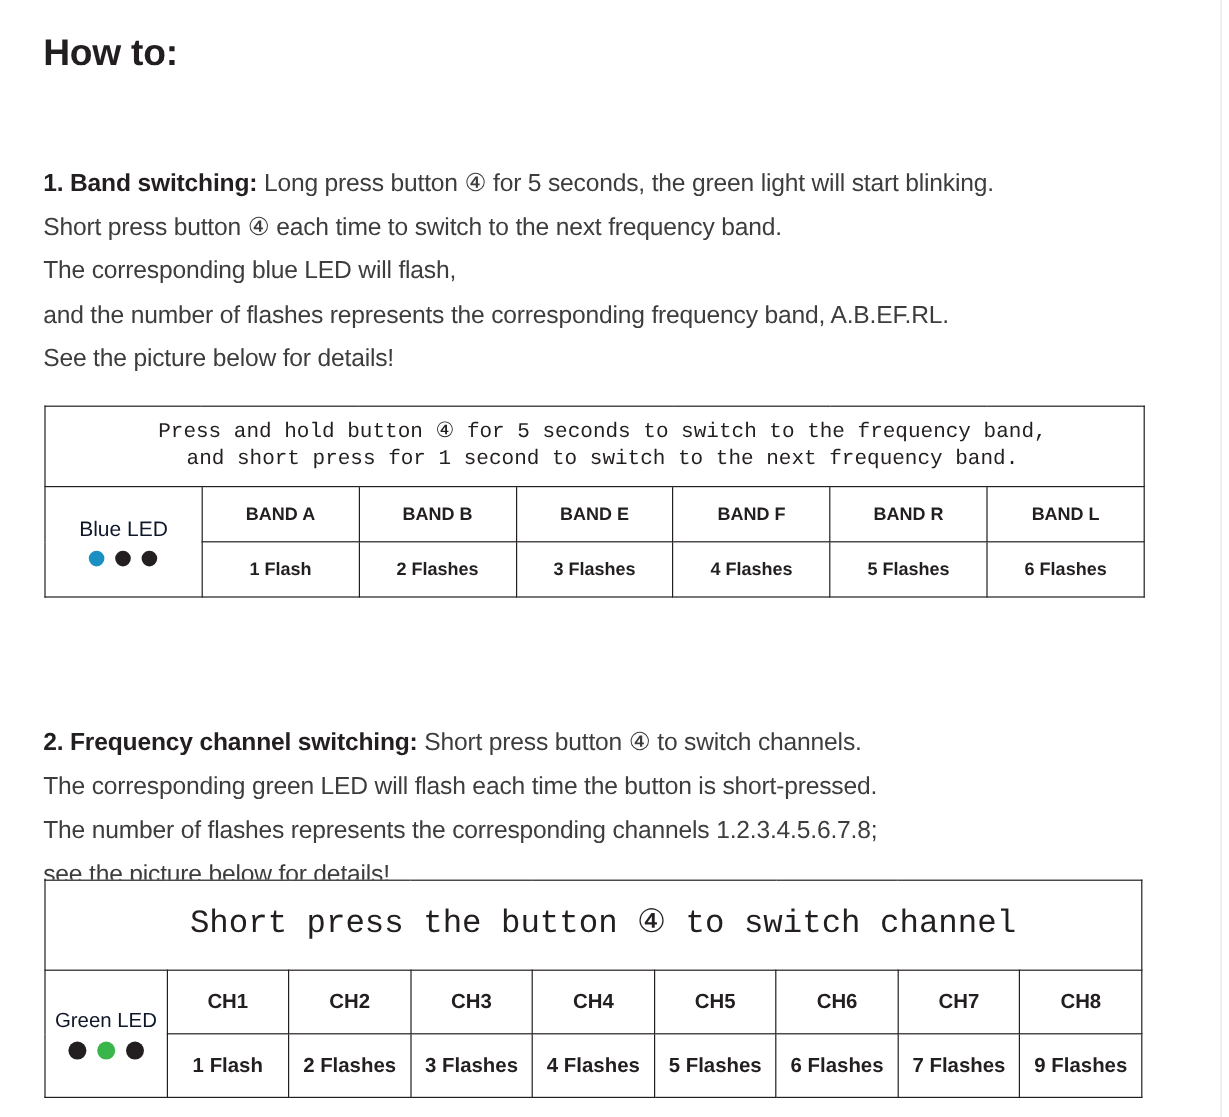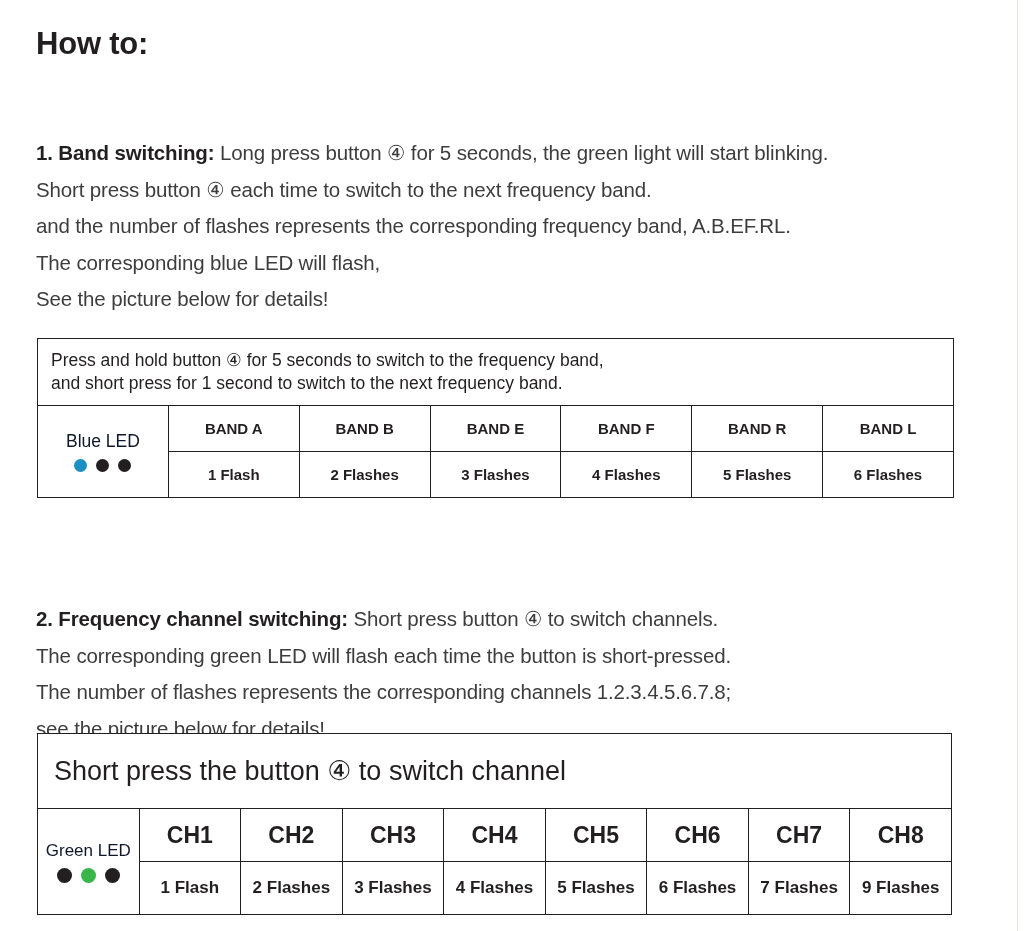--- a/index.html
+++ b/index.html
@@ -70,24 +70,25 @@
   }
   .tbl td {
     border: 1.6px solid #231f20;
     text-align: center;
     vertical-align: middle;
     color: #231f20;
     font-weight: bold;
     padding: 0;
   }
   .tbl td.title-cell {
-    text-align: left;
+    text-align: center;
     font-weight: normal;
     padding: 5px 0 5px 13px;
     line-height: 23px;
+    font-family: Liberation Mono, monospace;
   }
 
   
   #table-bands {
     left: 37px;
     top: 338px;
     width: 917px;
   }
   #table-bands td.title-cell {
     font-size: 17.5px;
@@ -112,21 +113,21 @@
     font-size: 27px;
     font-weight: normal;
     height: 64px;
     padding-left: 16px;
   }
   #table-channels td.led-cell {
     font-size: 17px;
     font-weight: normal;
     width: 104px;
   }
-  #table-channels td.hdr { font-size: 23px; height: 52px; }
+  #table-channels td.hdr { font-size: 17px; height: 52px; }
   #table-channels td.val { font-size: 17px; height: 52px; }
 
   
   .led-wrap {
     display: flex;
     flex-direction: column;
     align-items: center;
     justify-content: center;
     gap: 7px;
   }
@@ -151,22 +152,22 @@
 
   <div class="right-rule"></div>
 
   <h1 class="page-title">How to:</h1>
 
   <div class="para" id="para-1">
     <span class="line">
       <span class="lead">1. Band switching:</span><span> Long press button ④ for 5 seconds, the green light will start blinking.</span>
     </span>
     <span class="line">Short press button ④ each time to switch to the next frequency band.</span>
+    <span class="line">The corresponding blue LED will flash,</span>
     <span class="line">and the number of flashes represents the corresponding frequency band, A.B.EF.RL.</span>
-    <span class="line">The corresponding blue LED will flash,</span>
     <span class="line">See the picture below for details!</span>
   </div>
 
   <table class="tbl" id="table-bands">
     <tbody>
         <tr>
       <td class="title-cell" colspan="7">
         <span class="tline">Press and hold button ④ for 5 seconds to switch to the frequency band,</span><br>
         <span class="tline">and short press for 1 second to switch to the next frequency band.</span>
       </td>

